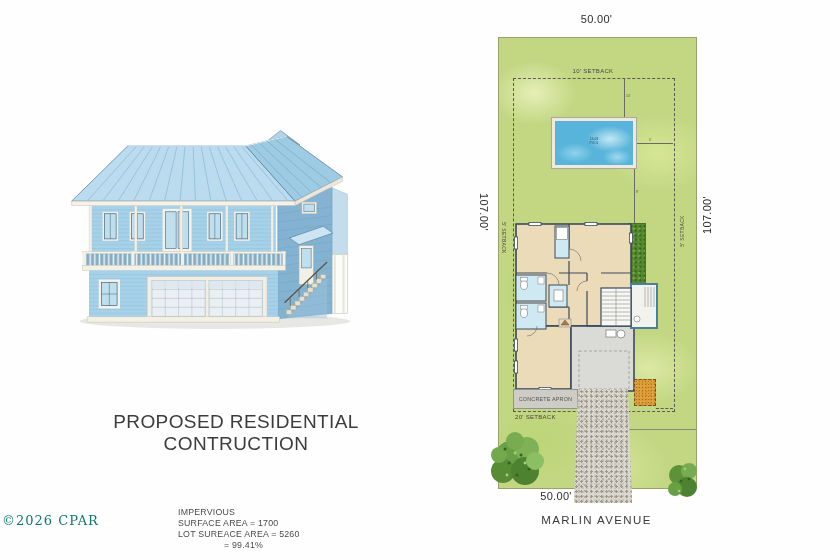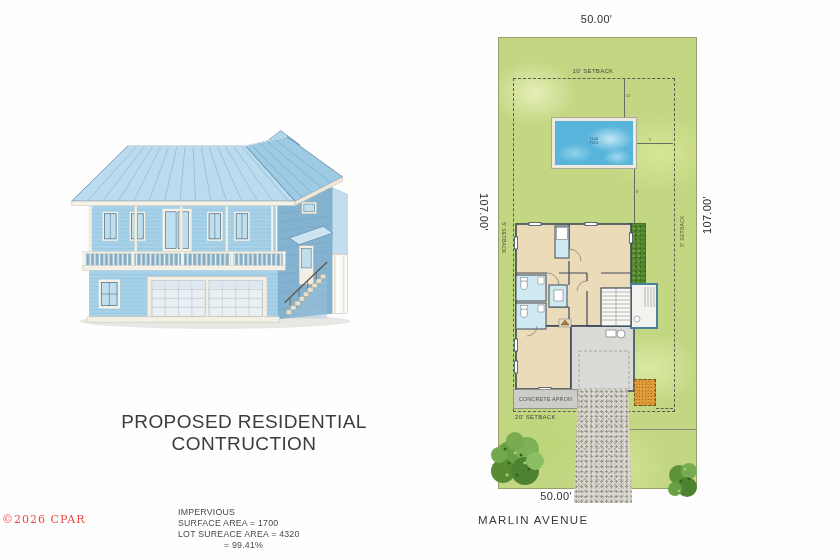--- a/index.html
+++ b/index.html
@@ -1,43 +1,43 @@
 <!DOCTYPE html>
 <html><head>
 <meta charset="utf-8">
 <style>
   html,body{margin:0;padding:0;background:#fff;}
   .canvas{position:relative;width:840px;height:560px;background:#fefefe;overflow:hidden;
           font-family:"Liberation Sans",sans-serif;color:#3f3f3f;}
   .abs{position:absolute;}
 
   
-  .title{left:48px;top:411px;width:392px;text-align:center;font-size:19px;
+  .title{left:40px;top:411px;width:392px;text-align:center;font-size:19px;
          letter-spacing:.4px;color:#3c3c3c;font-weight:400;margin:0;}
   .stats{left:178px;top:469px;font-size:8.8px;line-height:11px;color:#4a4a4a;letter-spacing:.2px;margin-top:38px;}
   .stats .indent{padding-left:46px;}
-  .watermark{left:2px;top:513px;font-family:"DejaVu Serif",serif;font-size:11px;
-             color:#ef4444;letter-spacing:1px;}
+  .watermark{left:2px;top:513px;font-family:"DejaVu Serif",serif;font-size:13px;
+             color:#0f766e;letter-spacing:1px;}
 
   
   .lot{left:498px;top:37px;width:197px;height:450px;border:1px solid #99a06e;
        background:
          radial-gradient(60px 45px at 35px 55px,  rgba(236,243,192,.85),transparent 70%),
          radial-gradient(75px 55px at 160px 115px,rgba(216,231,152,.9), transparent 70%),
          radial-gradient(80px 60px at 55px 255px, rgba(173,202,105,.65),transparent 70%),
          radial-gradient(70px 50px at 150px 330px,rgba(226,237,172,.8), transparent 70%),
          radial-gradient(90px 70px at 40px 405px, rgba(188,213,118,.8), transparent 70%),
          radial-gradient(70px 60px at 120px 430px,rgba(214,229,150,.8), transparent 70%),
          #c3d783;}
   .dim{color:#2e2e2e;font-size:11px;letter-spacing:.3px;text-align:center;}
   .dim-top{left:498px;top:13px;width:197px;}
   .dim-bottom{left:520px;top:490px;width:72px;}
   .dim-left{left:462px;top:206px;width:44px;transform:rotate(90deg);}
   .dim-right{left:685px;top:209px;width:44px;transform:rotate(-90deg);}
-  .street{left:478px;top:514px;width:237px;text-align:left;font-size:11.5px;
+  .street{left:478px;top:514px;width:237px;text-align:center;font-size:11.5px;
           letter-spacing:1.4px;color:#3a3a3a;}
 
   .setback-rect{left:14px;top:40px;width:160px;height:332px;border:1px dashed #5a5a52;}
   .sb-label{font-size:6px;letter-spacing:.3px;color:#474740;text-align:center;}
   .sb-top{left:14px;top:30px;width:160px;}
   .sb-bottom{left:16px;top:376px;width:60px;text-align:left;}
   .sb-left{left:-17px;top:197px;width:44px;font-size:5px;transform:rotate(90deg);}
   .sb-right{left:161px;top:190px;width:44px;font-size:5px;transform:rotate(-90deg);}
 
   .pool{left:53px;top:80px;width:84px;height:50px;border:3px solid #efeadd;
@@ -209,21 +209,21 @@
       <polygon points="12,95 243,95 243,99.5 12,99.5" fill="#f5f2e8" stroke="#c8c1b0" stroke-width="0.5"></polygon>
       <polygon points="243,99.5 292,74.5 292,70 243,95" fill="#ece7da" stroke="#c8c1b0" stroke-width="0.5"></polygon>
     </g>
   </svg>
 
   <h1 class="abs title">PROPOSED RESIDENTIAL CONTRUCTION</h1>
 
   <div class="abs stats">
     <div>IMPERVIOUS</div>
     <div>SURFACE AREA = 1700</div>
-    <div>LOT SUREACE AREA = 4320</div>
+    <div>LOT SUREACE AREA = 5260</div>
     <div class="indent">= 99.41%</div>
   </div>
 
   <div class="abs watermark">©2026 CPAR</div>
 
   <div class="abs dim dim-top">50.00'</div>
   <div class="abs dim dim-bottom">50.00'</div>
   <div class="abs dim dim-left">107.00'</div>
   <div class="abs dim dim-right">107.00'</div>
   <div class="abs street">MARLIN AVENUE</div>

